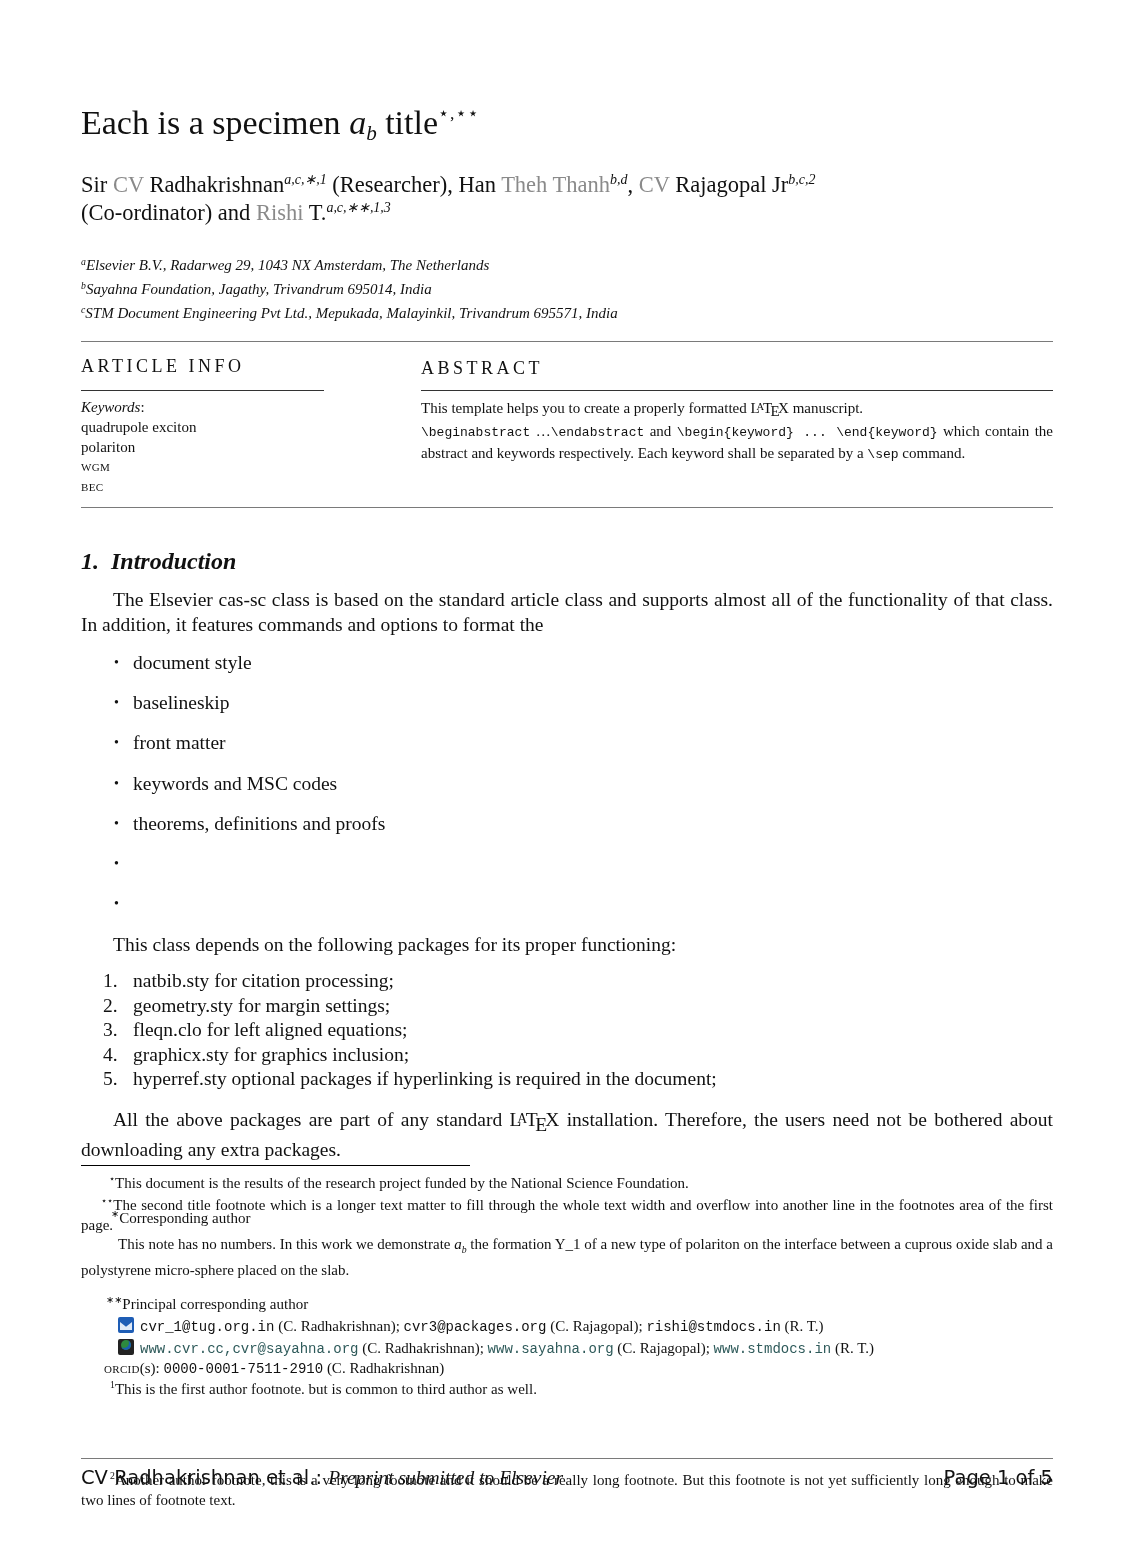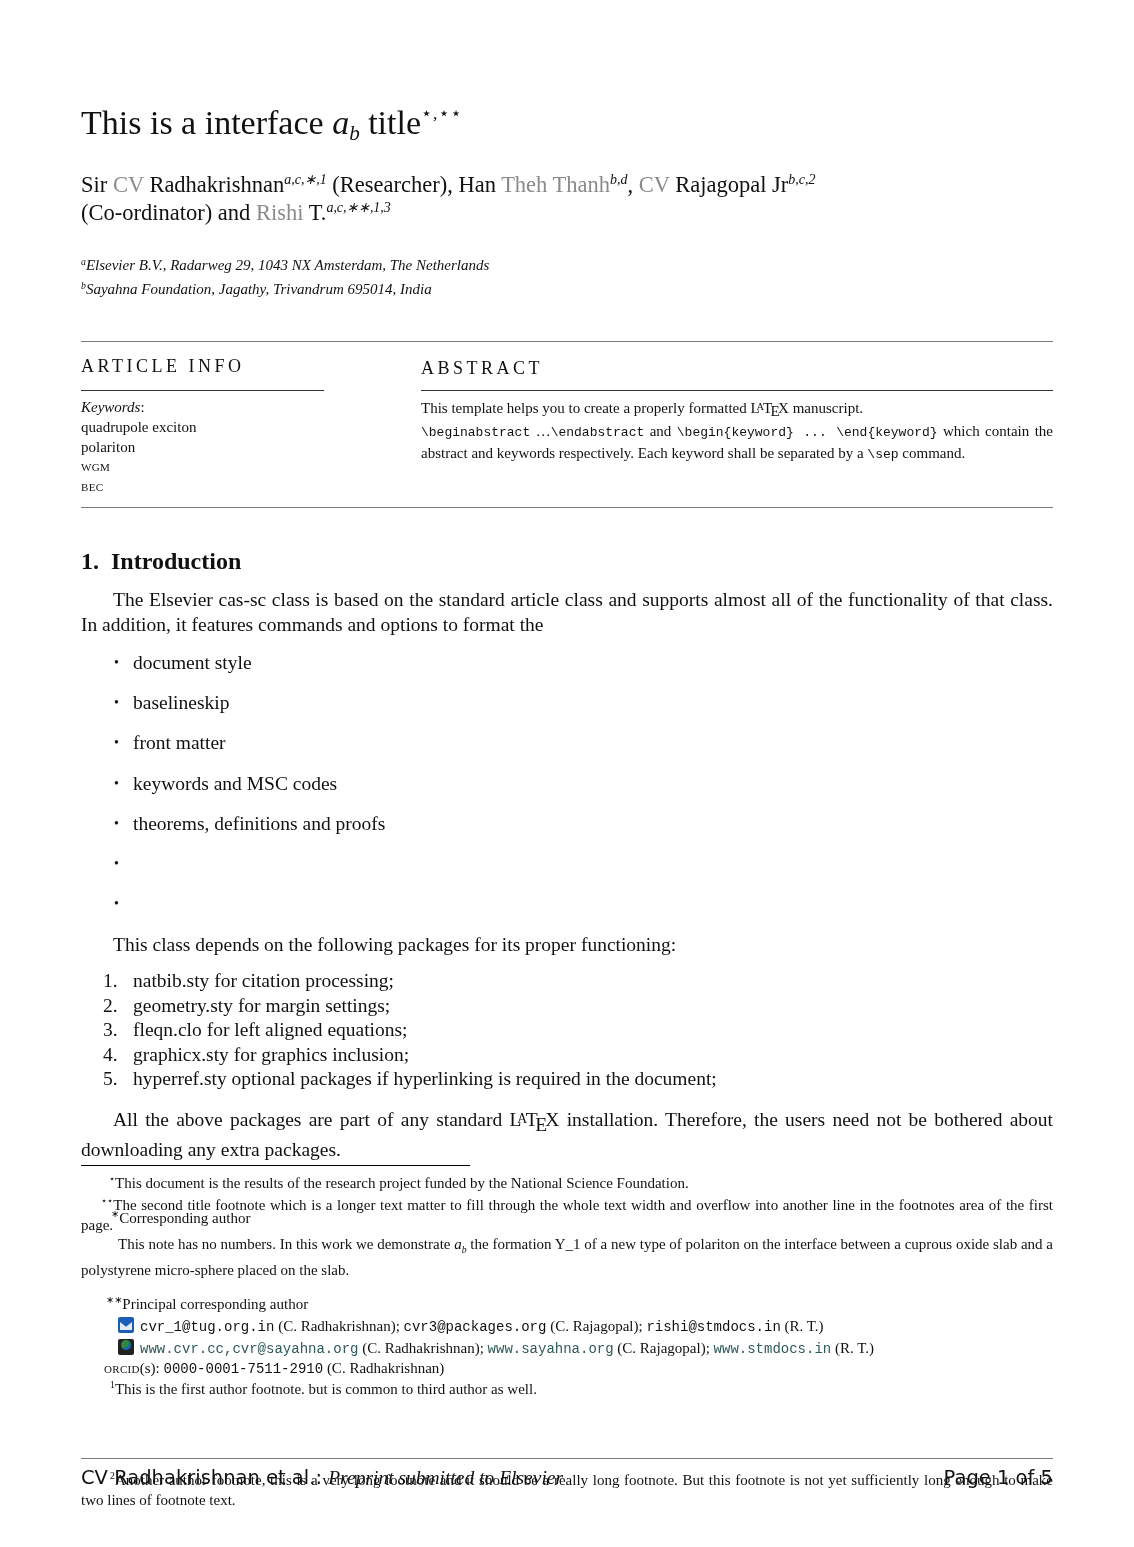--- a/index.html
+++ b/index.html
@@ -24,21 +24,21 @@
   .rule.dark { background: #333; }
 
   .sechead { position: absolute; font-size: 18px; letter-spacing: 3.5px; font-family: "Liberation Serif", serif; }
 
   .kw { position: absolute; top: 397px; left: 0; font-size: 15px; line-height: 20px; font-family: "Liberation Serif", serif; }
   .kw .small { font-size: 11px; line-height: 20px; letter-spacing: 0.3px; }
 
   .abstract { position: absolute; top: 397px; left: 340px; width: 632px; font-size: 15px; line-height: 20px; font-family: "Liberation Serif", serif; text-align: justify; }
   .abstract .mono { font-size: 13px; }
 
-  .h1 { position: absolute; top: 548px; left: 0; font-size: 24px; font-weight: bold; font-family: "Liberation Serif", serif; }
+  .h1 { position: absolute; top: 548px; left: 0; font-size: 24px; font-weight: bold; font-family: "Liberation Serif", serif; font-style: italic; }
 
   .para { position: absolute; left: 0; width: 972px; font-size: 19.5px; line-height: 25px; font-family: "Liberation Serif", serif; text-align: justify; }
   .indent { text-indent: 32px; }
 
   .bullets { position: absolute; top: 650px; left: 33px; font-size: 19.5px; font-family: "Liberation Serif", serif; }
   .bullets .li { height: 40.2px; line-height: 26px; display: flex; }
   .bullets .dot { width: 19px; font-size: 14px; line-height: 26px; }
 
   .enum { position: absolute; top: 969px; left: 22px; font-size: 19.5px; font-family: "Liberation Serif", serif; }
   .enum .li { height: 24.5px; line-height: 24.5px; display: flex; }
@@ -61,30 +61,31 @@
   .latex { font-family: "Liberation Serif", serif; }
   .latex .a { font-size: 70%; vertical-align: 0.25em; margin-left: -0.3em; margin-right: -0.1em; }
   .latex .e { vertical-align: -0.25em; margin-left: -0.12em; margin-right: -0.1em; }
 </style>
 </head>
 <body>
 
 <div class="page">
 
   <div class="title">
-    <span>This is a interface </span><i>a</i><sub class="it">b</sub><span> title</span><sup>⋆,⋆⋆</sup>
+    <span>Each is a specimen </span><i>a</i><sub class="it">b</sub><span> title</span><sup>⋆,⋆⋆</sup>
   </div>
 
   <div class="authors">
     <span><span>Sir </span><span class="gray">CV</span><span> Radhakrishnan</span><sup class="it">a,c,∗,1</sup><span> (Researcher), </span></span><span><span> Han </span><span class="gray">Theh Thanh</span><sup class="it">b,d</sup><span>, </span></span><span><span> </span><span class="gray">CV</span><span> Rajagopal Jr</span><sup class="it">b,c,2</sup><br><span> (Co-ordinator) and </span></span><span><span> </span><span class="gray">Rishi</span><span> T.</span><sup class="it">a,c,∗∗,1,3</sup></span>
   </div>
 
   <div class="affils">
     <div><sup>a</sup><span>Elsevier B.V., Radarweg 29, 1043 NX Amsterdam, The Netherlands</span></div>
     <div><sup>b</sup><span>Sayahna Foundation, Jagathy, Trivandrum 695014, India</span></div>
+    <div><sup>c</sup><span>STM Document Engineering Pvt Ltd., Mepukada, Malayinkil, Trivandrum 695571, India</span></div>
   </div>
 
   <div class="rule" style="top:341px;left:0;width:972px;"></div>
 
   <div class="sechead" style="top:356px;left:0;">ARTICLE INFO</div>
   <div class="rule dark" style="top:390px;left:0;width:243px;"></div>
   <div class="kw">
     <div><span class="it">Keywords</span>:</div>
     <div>quadrupole exciton</div>
     <div>polariton</div>

